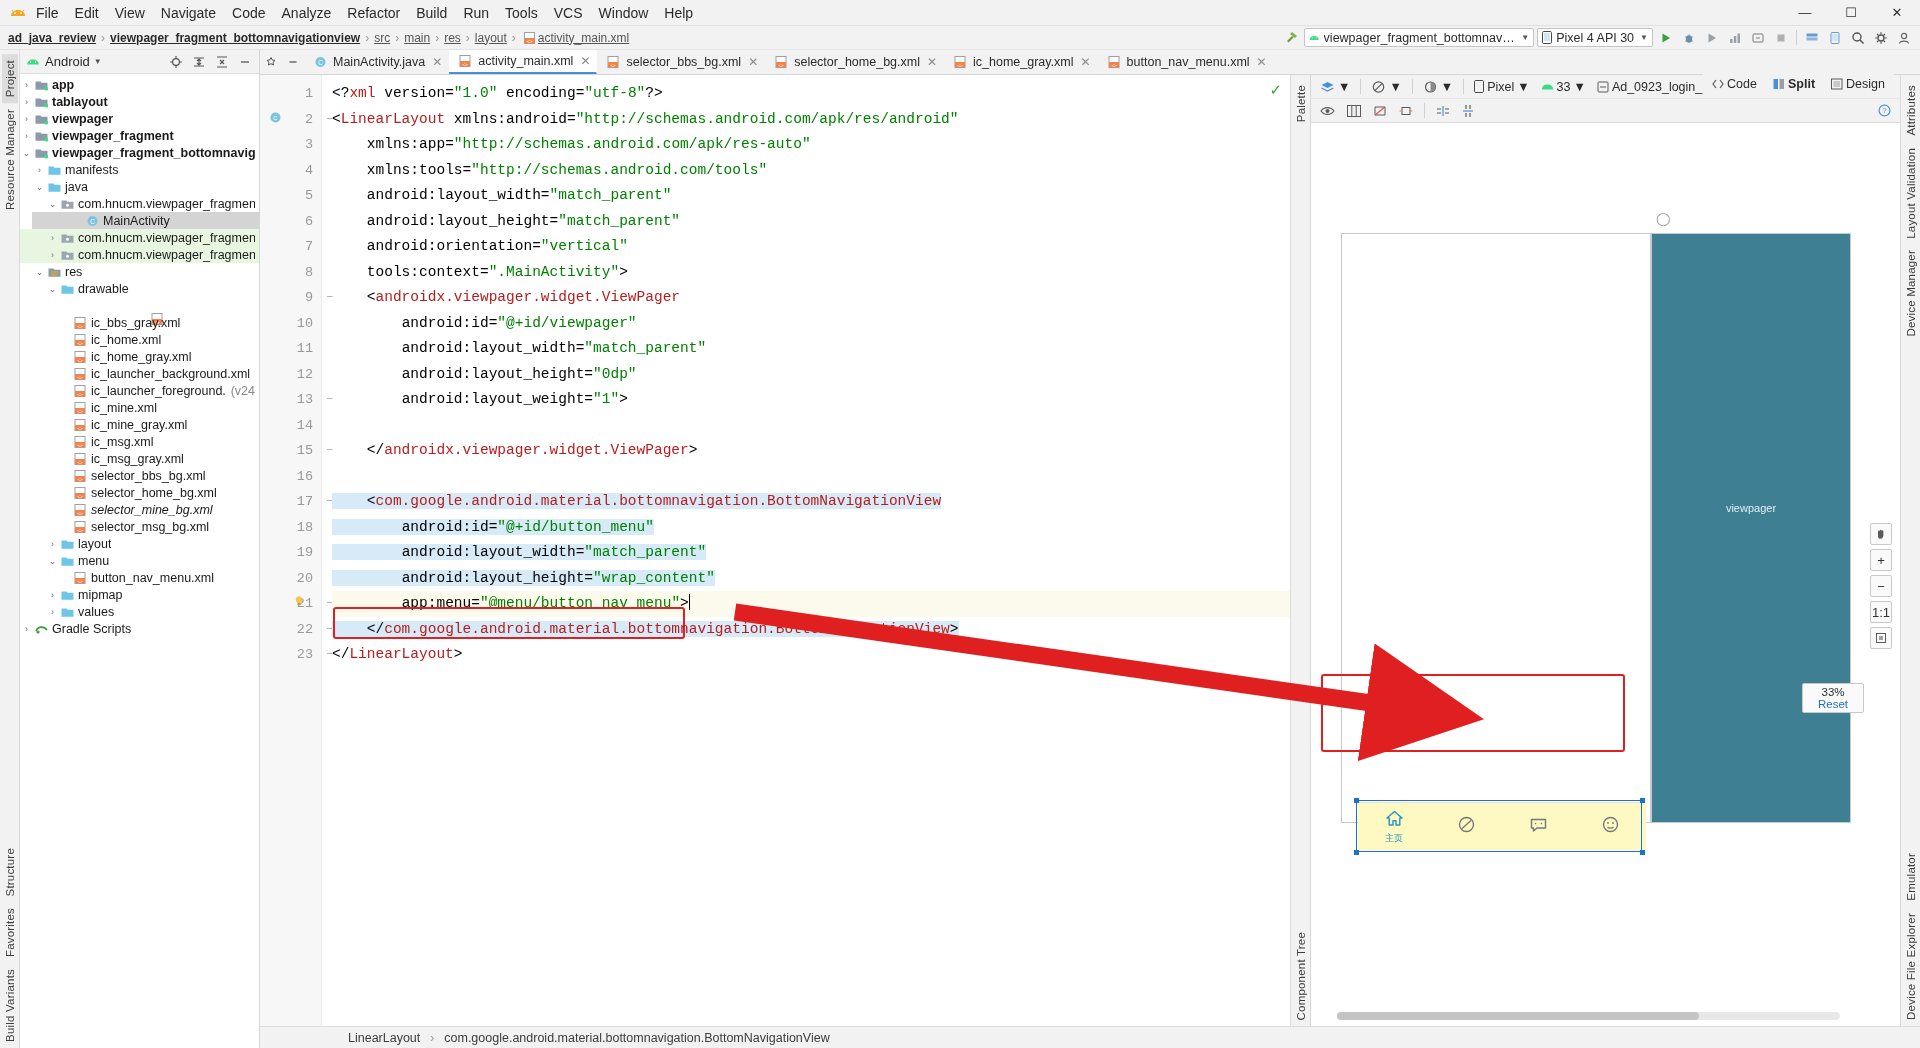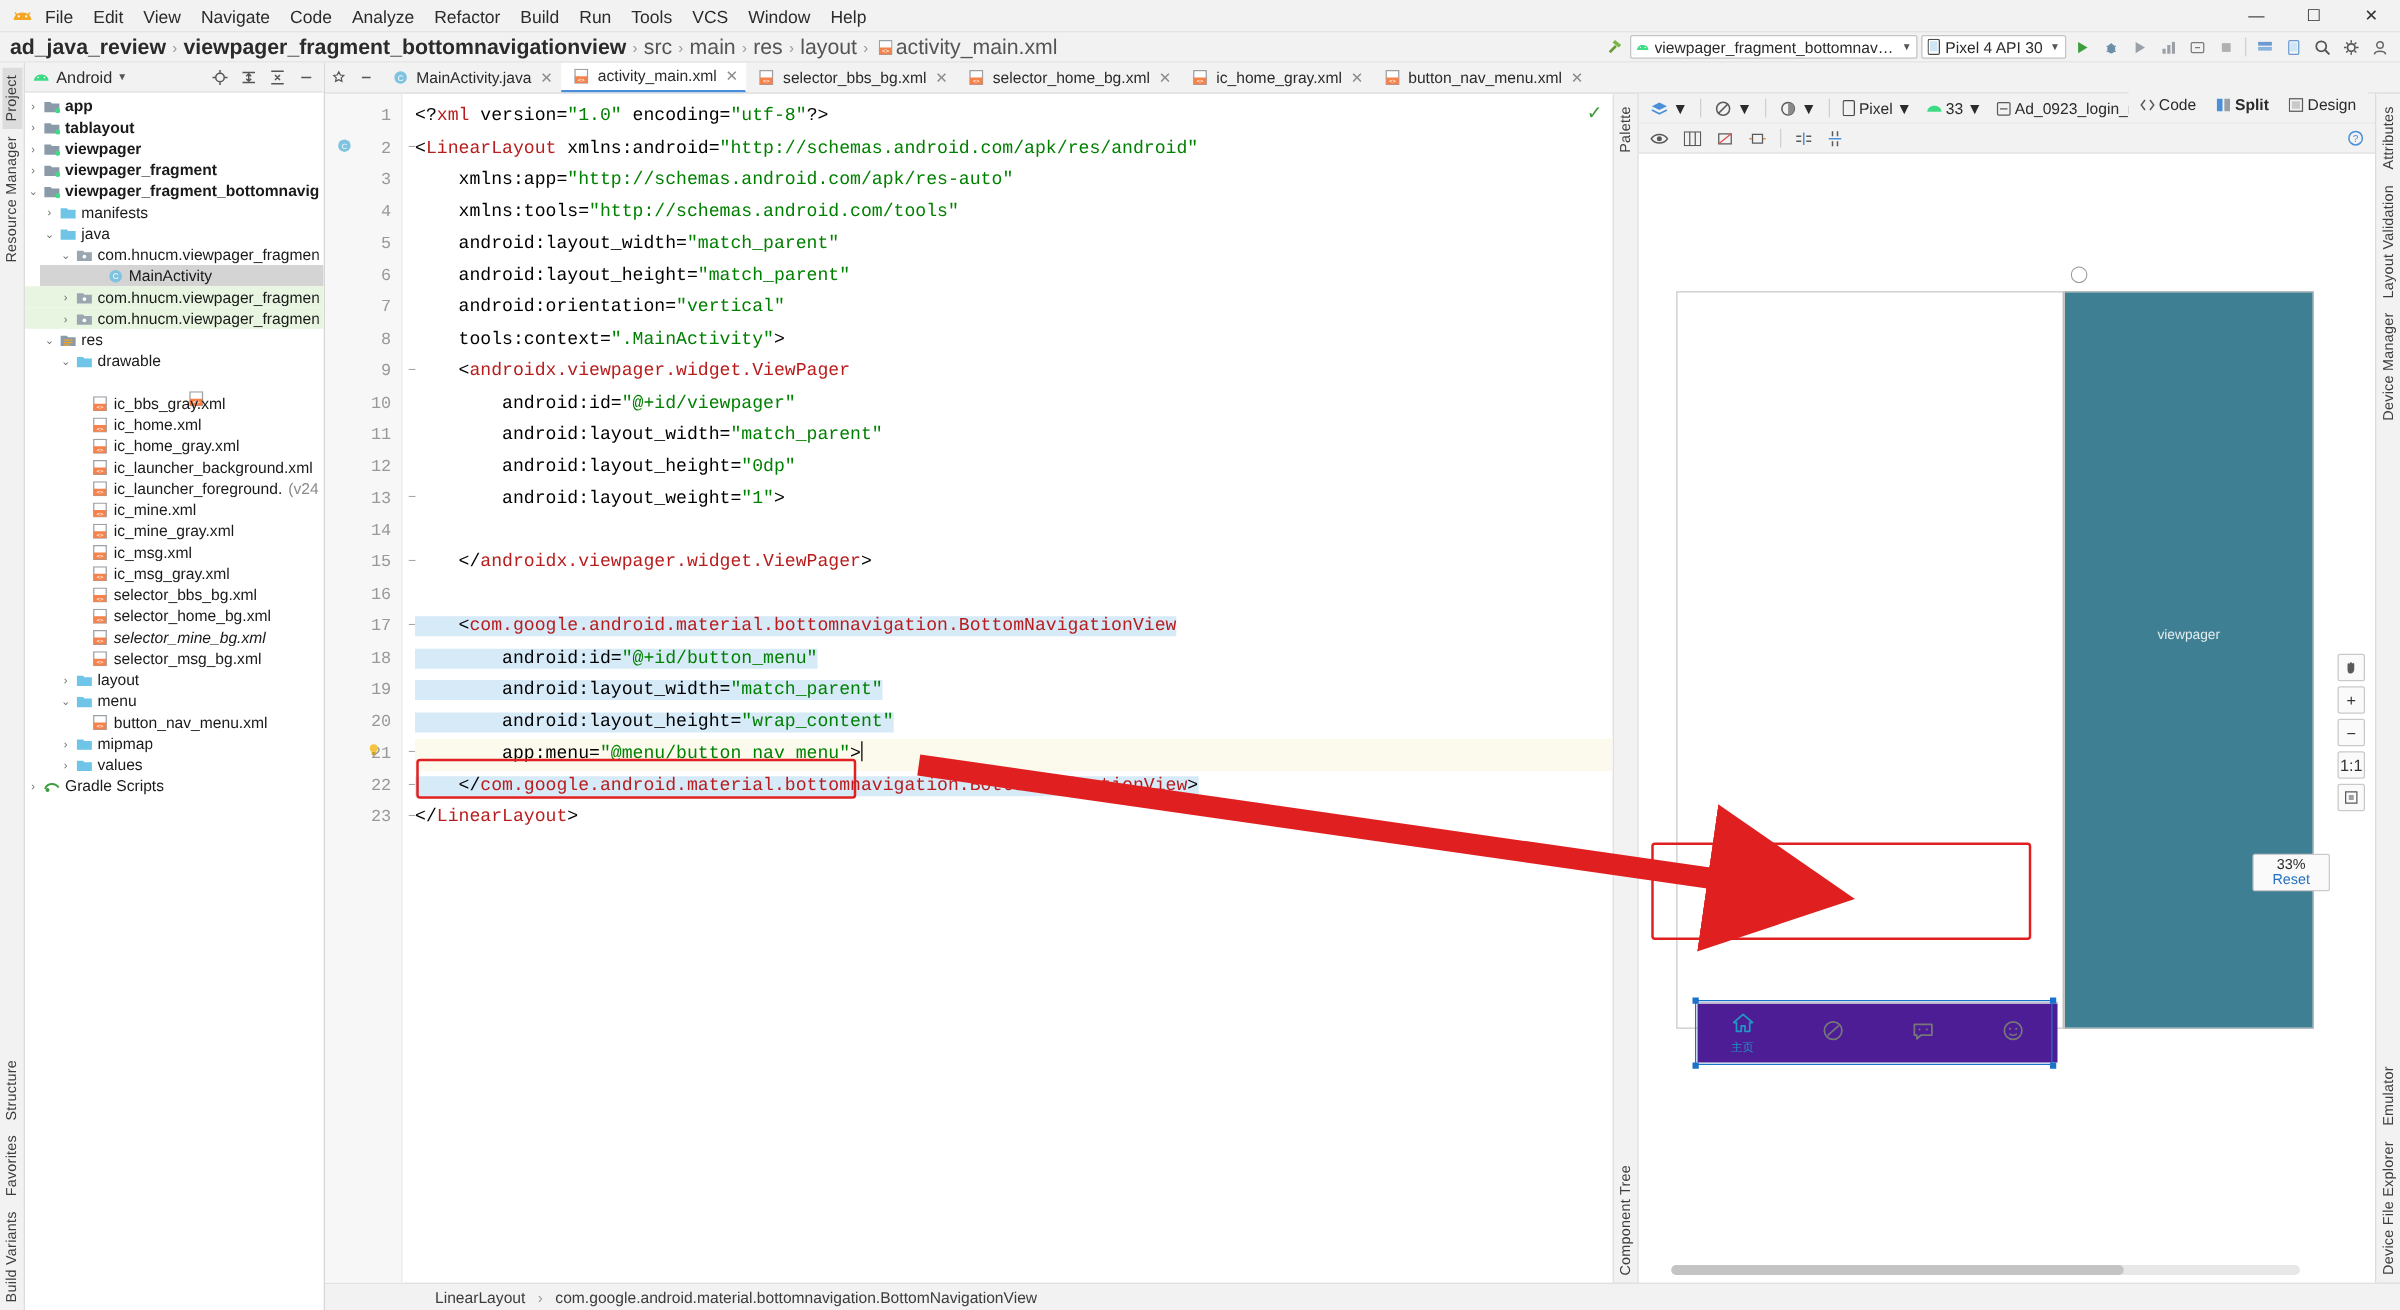--- a/index.html
+++ b/index.html
@@ -25,21 +25,21 @@
     color:#4e4e4e; pointer-events:none;
   }
   #win-btns { margin-left:auto; display:flex; height:26px; z-index:3; }
   #win-btns div { width:46px; display:flex; align-items:center; justify-content:center; font-size:13px; color:#333; }
 
   
   #navbar {
     height:24px; background:#f2f2f2; display:flex; align-items:center;
     padding-left:8px; border-bottom:1px solid #e4e4e4; position:relative;
   }
-  .crumb { font-size:17px; color:#2b2b2b; display:flex; align-items:center; white-space:nowrap;}
+  .crumb { font-size:12px; color:#2b2b2b; display:flex; align-items:center; white-space:nowrap;text-decoration:underline;}
   .crumb.bold { font-weight:bold; }
   .crumb-sep { color:#999; margin:0 5px; font-size:12px; }
   .crumb-muted { color:#555; }
   #navright { margin-left:auto; display:flex; align-items:center; padding-right:6px; gap:3px; }
 
   
   .combo {
     height:19px; border:1px solid #c4c4c4; background:#fff; border-radius:2px;
     display:flex; align-items:center; padding:0 4px; gap:4px; font-size:12.5px; color:#2b2b2b;
     white-space:nowrap;
@@ -150,21 +150,21 @@
     position:absolute; left:30px; top:110px; width:310px; height:590px;
     background:#fff; border:1px solid #c9c9c9;
   }
   #deviceblue {
     position:absolute; left:340px; top:110px; width:200px; height:590px;
     background:#3f7f93; border:1px solid #c9c9c9;
   }
   #deviceblue .vplabel { position:absolute; left:0; right:0; top:268px; text-align:center; color:#e2edf0; font-size:11px;}
   #bnv {
     position:absolute; left:16px; top:568px; width:288px; height:48px;
-    background:#4c1d95; border-top:1px solid #e3e3e3; display:flex;
+    background:#fef9c3; border-top:1px solid #e3e3e3; display:flex;
   }
   #bnv .nitem { flex:1; display:flex; flex-direction:column; align-items:center; justify-content:center; gap:1px;}
   #bnv .nlabel { font-size:9px; color:#2196c4; }
   .sel-outline { position:absolute; border:1px solid #1a73c8; }
   .handle { position:absolute; width:5px; height:5px; background:#1a73c8; }
   #zoomctl { position:absolute; right:8px; top:400px; display:flex; flex-direction:column; align-items:center; gap:4px; }
   .zbtn { width:22px; height:22px; border:1px solid #c9c9c9; background:#fafafa; display:flex; align-items:center; justify-content:center; font-size:13px; color:#333; border-radius:2px;}
   #zoombadge {
     position:absolute; right:36px; top:560px; background:#fafafa; border:1px solid #c9c9c9;
     width:62px; text-align:center; font-size:11.5px; padding:2px 0; color:#2b2b2b; border-radius:2px;

